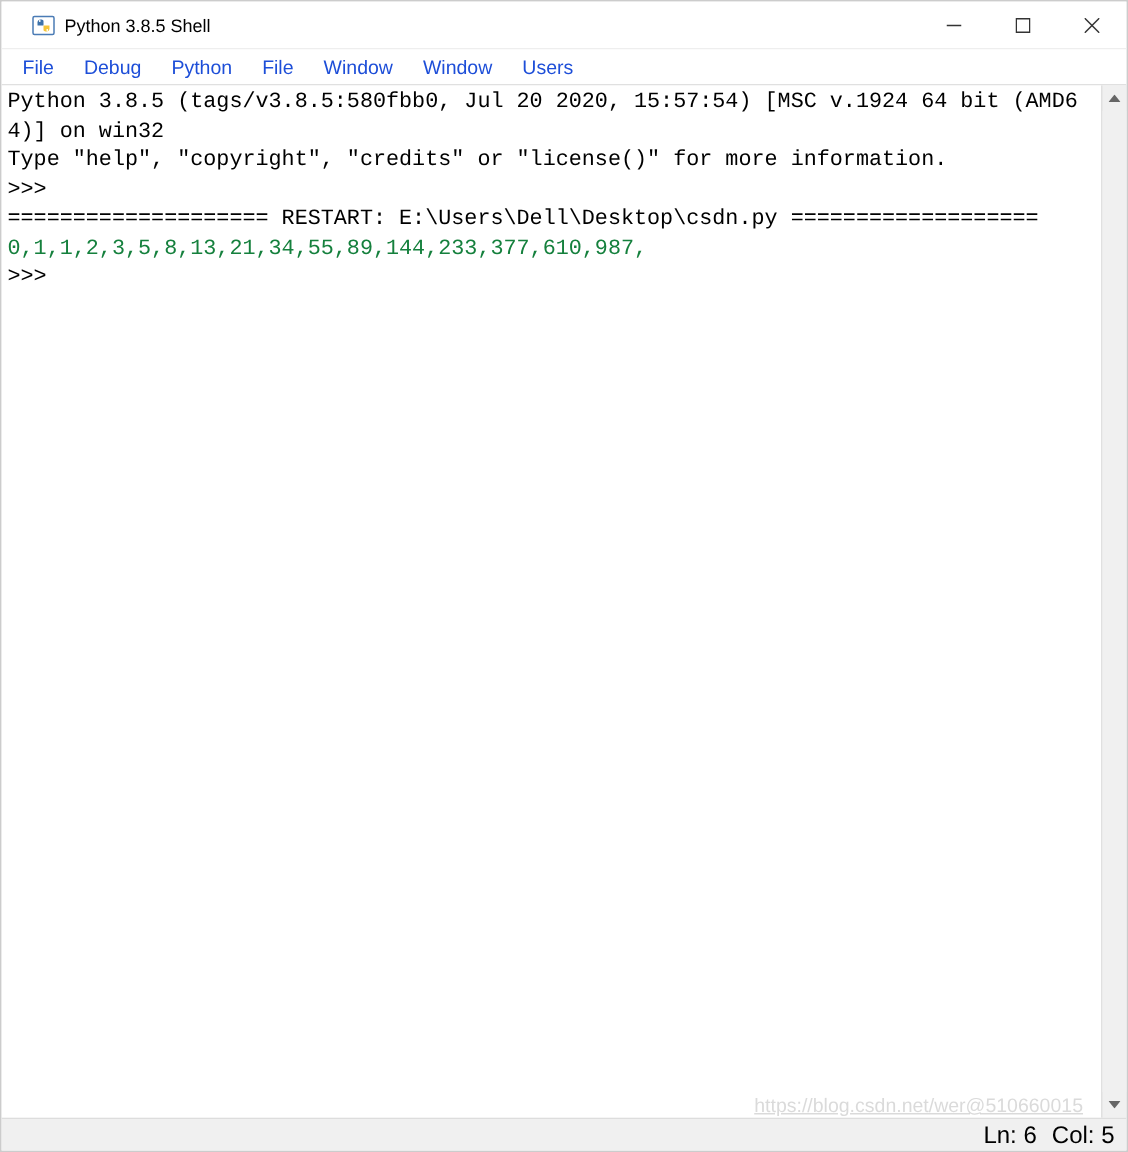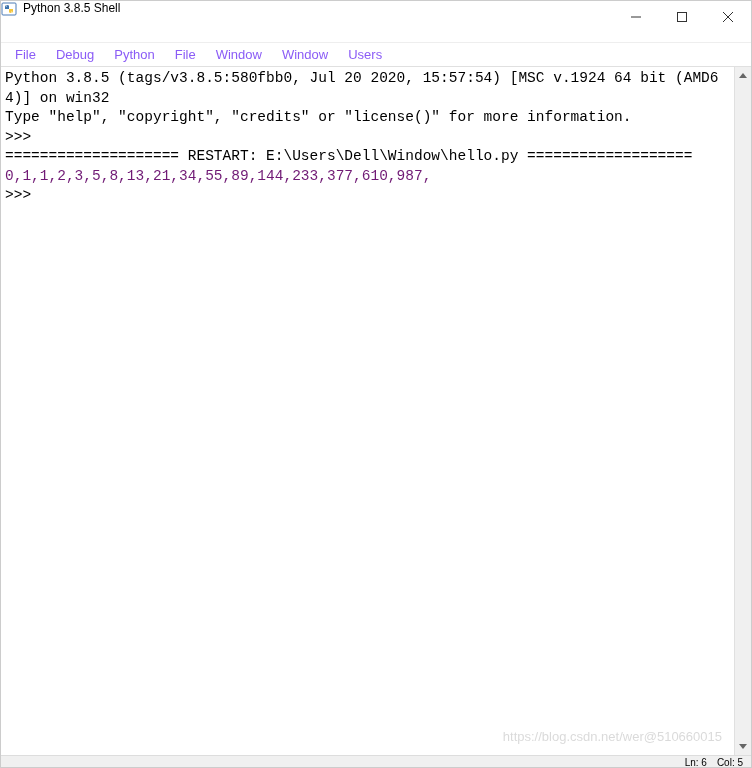--- a/index.html
+++ b/index.html
@@ -10,24 +10,25 @@
     body {
       font-family: "Segoe UI", Tahoma, sans-serif;
       font-size: 12px;
       background: #fff;
       width: 752px;
       height: 768px;
       overflow: hidden;
       border: 1px solid #ccc;
     }
     .titlebar {
-      height: 42px;
-      background: #fff;
-      display: flex;
-      padding: 0 0 0 0;
+      height: 32px;
+      background: #fff;
+      display: flex;
+      align-items: center;
+      padding: 0 0 0 20px;
       border-bottom: 1px solid #eee;
     }
     .titlebar-icon {
       width: 16px;
       height: 16px;
       margin-right: 6px;
       display: flex;
       align-items: center;
       justify-content: center;
     }
@@ -53,21 +54,21 @@
       background: #fff;
       display: flex;
       align-items: center;
       padding: 0 4px;
       border-bottom: 1px solid #e0e0e0;
       font-size: 13px;
     }
     .menu-item {
       padding: 2px 10px;
       cursor: pointer;
-      color: #8b5cf6;
+      color: #1d4ed8;
     }
     .content-wrapper {
       display: flex;
       height: calc(100% - 32px - 24px - 22px);
     }
     .console {
       flex: 1;
       background: #fff;
       padding: 2px 4px;
       font-family: "Consolas", "Courier New", monospace;
@@ -80,21 +81,21 @@
     .console-line {
       color: #000;
     }
     .prompt {
       color: #000;
     }
     .restart-line {
       color: #000;
     }
     .output-blue {
-      color: #701a75;
+      color: #15803d;
     }
     .scrollbar {
       width: 17px;
       background: #f0f0f0;
       display: flex;
       flex-direction: column;
       border-left: 1px solid #e0e0e0;
     }
     .scroll-arrow {
       height: 17px;
@@ -103,41 +104,42 @@
       justify-content: center;
       color: #555;
       font-size: 9px;
       cursor: pointer;
     }
     .scroll-track {
       flex: 1;
       background: #f0f0f0;
     }
     .statusbar {
-      height: 14px;
+      height: 24px;
       background: #f0f0f0;
       display: flex;
       align-items: center;
       justify-content: flex-end;
       padding: 0 8px;
       border-top: 1px solid #ddd;
-      font-size: 10px;
+      font-size: 16px;
       color: #000;
     }
     .status-item {
       margin-left: 10px;
     }
     .watermark {
       position: absolute;
       bottom: 24px;
       right: 30px;
       color: rgba(150,150,150,0.35);
       font-size: 13px;
       pointer-events: none;
       font-family: Arial, sans-serif;
+      text-decoration: underline;
     }
   </style>
 </head>
 <body>
 
 <div class="titlebar">
   <div class="titlebar-icon">
     <svg width="16" height="16" viewBox="0 0 16 16">
       <rect x="1" y="2" width="14" height="12" rx="1" fill="#fff" stroke="#4a7bb5" stroke-width="1"></rect>
       <path d="M6 4 C4 4 4 6 4 6 L4 8 L8 8 L8 5 C8 5 8 4 6 4 Z" fill="#3c72aa"></path>
@@ -174,21 +176,21 @@
   <div class="menu-item">File</div>
   <div class="menu-item">Window</div>
   <div class="menu-item">Window</div>
   <div class="menu-item">Users</div>
 </div>
 
 <div class="content-wrapper">
   <div class="console"><span class="console-line">Python 3.8.5 (tags/v3.8.5:580fbb0, Jul 20 2020, 15:57:54) [MSC v.1924 64 bit (AMD64)] on win32</span>
 <span class="console-line">Type "help", "copyright", "credits" or "license()" for more information.</span>
 <span class="prompt">&gt;&gt;&gt; </span>
-<span class="restart-line">==================== RESTART: E:\Users\Dell\Window\hello.py ===================</span>
+<span class="restart-line">==================== RESTART: E:\Users\Dell\Desktop\csdn.py ===================</span>
 <span class="output-blue">0,1,1,2,3,5,8,13,21,34,55,89,144,233,377,610,987,</span>
 <span class="prompt">&gt;&gt;&gt; </span></div>
   <div class="scrollbar">
     <div class="scroll-arrow">
       <svg width="8" height="5" viewBox="0 0 8 5">
           <path d="M0 5 L4 0 L8 5 Z" fill="#666"></path>
         </svg>
     </div>
     <div class="scroll-track"></div>
     <div class="scroll-arrow">

